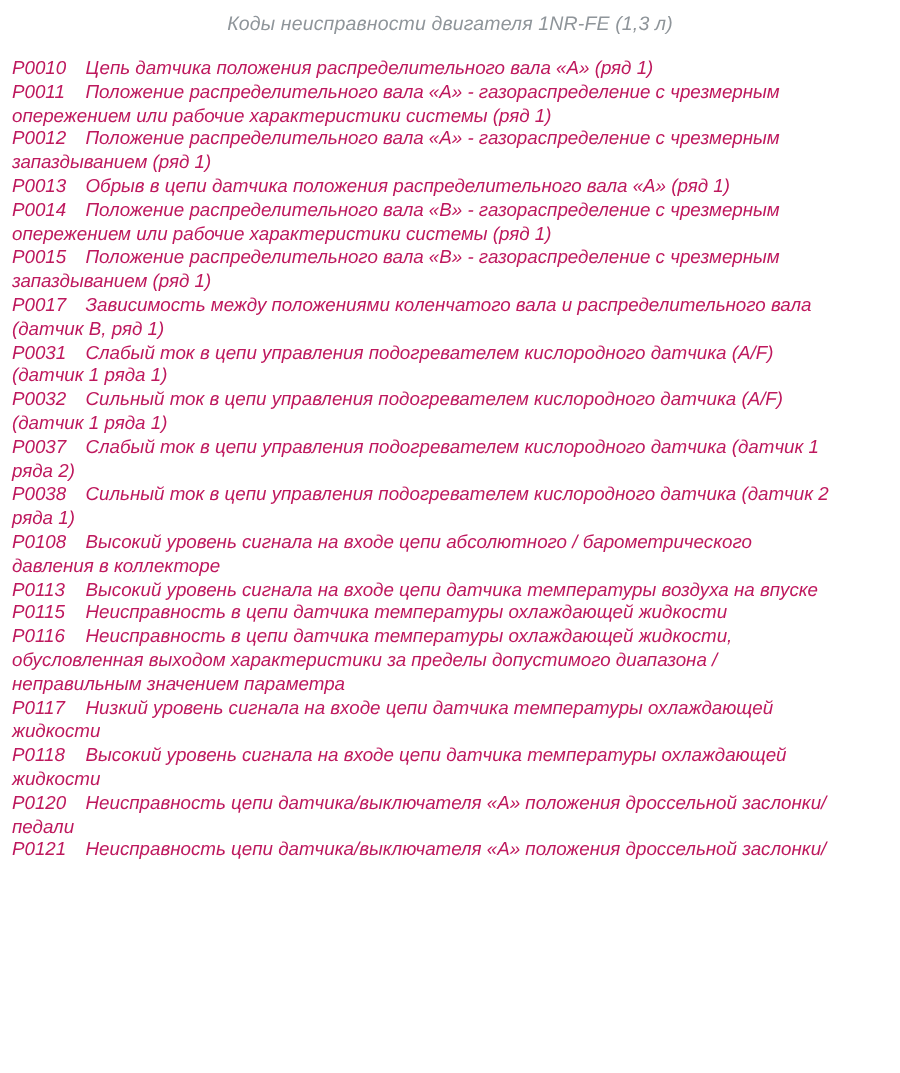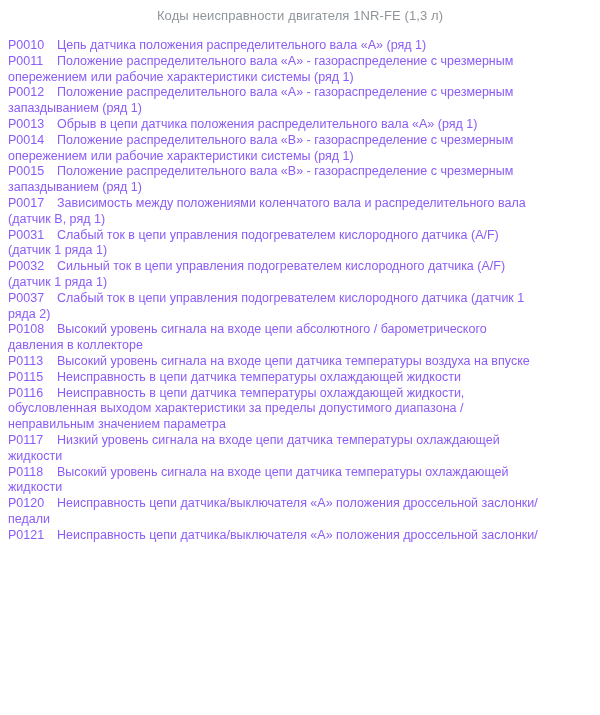--- a/index.html
+++ b/index.html
@@ -9,35 +9,36 @@
     overflow: hidden;
     background: #ffffff;
     font-family: "Liberation Sans", "DejaVu Sans", sans-serif;
   }
   .page {
     box-sizing: border-box;
     width: 600px;
     height: 715px;
     padding: 8px 8px 0 8px;
     overflow: hidden;
+    font-style: italic;
   }
   .title {
     margin: 0 0 14px 0;
     font-size: 13px;
     font-weight: normal;
     text-align: center;
     color: #8f959a;
     line-height: 16px;
     letter-spacing: 0.1px;
   }
   .entries .entry {
     margin: 0;
     font-size: 12.5px;
     line-height: 15.8px;
-    color: #8b5cf6;
+    color: #be185d;
     white-space: nowrap;
     letter-spacing: 0px;
   }
   .code {
     display: inline-block;
     min-width: 37px;
     margin-right: 12px;
   }
 </style>
 </head>
@@ -49,20 +50,21 @@
       <p class="entry"><span class="code">P0010</span><span class="desc">Цепь датчика положения распределительного вала «А» (ряд 1)</span></p>
       <p class="entry"><span class="code">P0011</span><span class="desc">Положение распределительного вала «А» - газораспределение с чрезмерным<br>опережением или рабочие характеристики системы (ряд 1)</span></p>
       <p class="entry"><span class="code">P0012</span><span class="desc">Положение распределительного вала «А» - газораспределение с чрезмерным<br>запаздыванием (ряд 1)</span></p>
       <p class="entry"><span class="code">P0013</span><span class="desc">Обрыв в цепи датчика положения распределительного вала «А» (ряд 1)</span></p>
       <p class="entry"><span class="code">P0014</span><span class="desc">Положение распределительного вала «В» - газораспределение с чрезмерным<br>опережением или рабочие характеристики системы (ряд 1)</span></p>
       <p class="entry"><span class="code">P0015</span><span class="desc">Положение распределительного вала «В» - газораспределение с чрезмерным<br>запаздыванием (ряд 1)</span></p>
       <p class="entry"><span class="code">P0017</span><span class="desc">Зависимость между положениями коленчатого вала и распределительного вала<br>(датчик В, ряд 1)</span></p>
       <p class="entry"><span class="code">P0031</span><span class="desc">Слабый ток в цепи управления подогревателем кислородного датчика (A/F)<br>(датчик 1 ряда 1)</span></p>
       <p class="entry"><span class="code">P0032</span><span class="desc">Сильный ток в цепи управления подогревателем кислородного датчика (A/F)<br>(датчик 1 ряда 1)</span></p>
       <p class="entry"><span class="code">P0037</span><span class="desc">Слабый ток в цепи управления подогревателем кислородного датчика (датчик 1<br>ряда 2)</span></p>
+      <p class="entry"><span class="code">P0038</span><span class="desc">Сильный ток в цепи управления подогревателем кислородного датчика (датчик 2<br>ряда 1)</span></p>
       <p class="entry"><span class="code">P0108</span><span class="desc">Высокий уровень сигнала на входе цепи абсолютного / барометрического<br>давления в коллекторе</span></p>
       <p class="entry"><span class="code">P0113</span><span class="desc">Высокий уровень сигнала на входе цепи датчика температуры воздуха на впуске</span></p>
       <p class="entry"><span class="code">P0115</span><span class="desc">Неисправность в цепи датчика температуры охлаждающей жидкости</span></p>
       <p class="entry"><span class="code">P0116</span><span class="desc">Неисправность в цепи датчика температуры охлаждающей жидкости,<br>обусловленная выходом характеристики за пределы допустимого диапазона /<br>неправильным значением параметра</span></p>
       <p class="entry"><span class="code">P0117</span><span class="desc">Низкий уровень сигнала на входе цепи датчика температуры охлаждающей<br>жидкости</span></p>
       <p class="entry"><span class="code">P0118</span><span class="desc">Высокий уровень сигнала на входе цепи датчика температуры охлаждающей<br>жидкости</span></p>
       <p class="entry"><span class="code">P0120</span><span class="desc">Неисправность цепи датчика/выключателя «А» положения дроссельной заслонки/<br>педали</span></p>
       <p class="entry"><span class="code">P0121</span><span class="desc">Неисправность цепи датчика/выключателя «А» положения дроссельной заслонки/</span></p>
     </div>
 </div>

